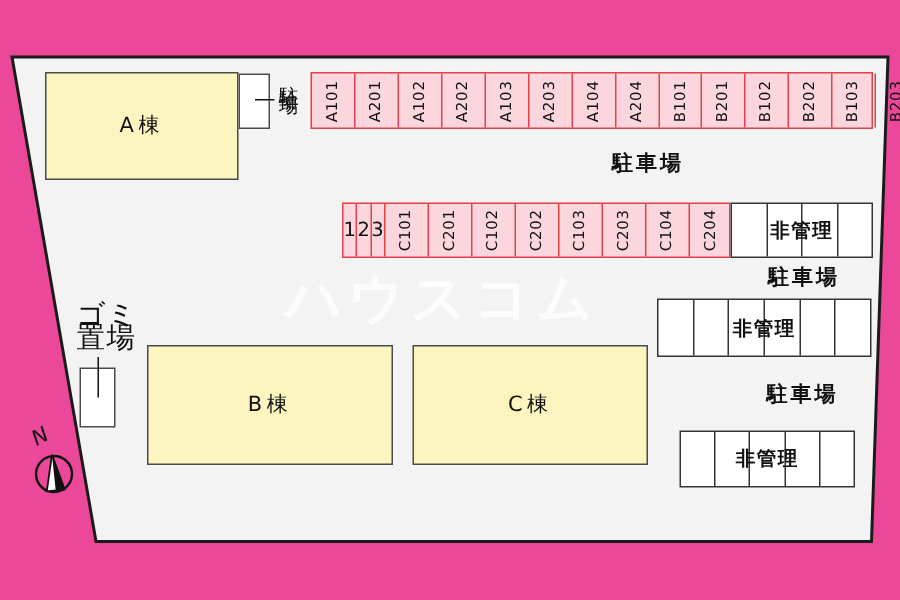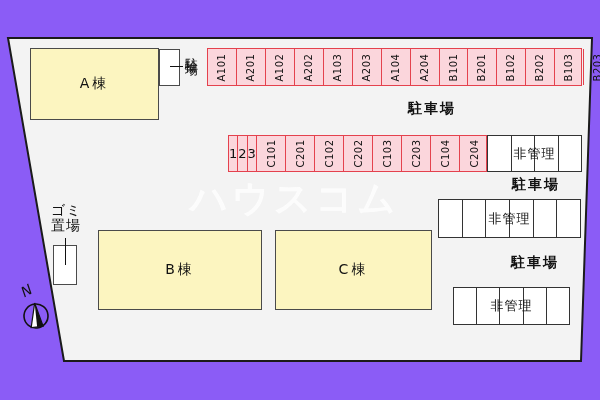--- a/index.html
+++ b/index.html
@@ -1,16 +1,16 @@
 <!DOCTYPE html>
 <html><head>
 <meta charset="utf-8">
 <style>
   html,body{margin:0;padding:0;background:#fff;}
-  #stage{position:relative;width:600px;height:400px;background:#8b5cf6;overflow:hidden;
+  #stage{position:relative;width:600px;height:400px;background:#ec4899;overflow:hidden;
          font-family:"DejaVu Sans",sans-serif;color:#111;}
   #boundary{position:absolute;left:0;top:0;z-index:0;}
   .watermark{position:absolute;left:190px;top:174px;z-index:1;font-size:37px;font-weight:bold;
              letter-spacing:4px;color:#ffffff;opacity:0.82;white-space:nowrap;}
   .bld{position:absolute;z-index:2;background:#fcf5c0;border:1.4px solid #4a4a4a;
        display:flex;align-items:center;justify-content:center;font-size:14px;letter-spacing:3px;}
   #bldA{left:30px;top:48px;width:127px;height:70px;}
   #bldB{left:98px;top:230px;width:162px;height:78px;}
   #bldC{left:275px;top:230px;width:155px;height:78px;}
   .row{position:absolute;z-index:2;display:flex;box-sizing:border-box;}
@@ -24,35 +24,35 @@
   .grp .cell:last-child{border-right:none;}
   #row2c{border-left:1.2px solid #e4414d;}
   .rot span{transform:rotate(-90deg);white-space:nowrap;font-size:10px;letter-spacing:0.5px;}
   .num span{font-size:13px;}
   #rowTop{left:207px;top:48px;width:375px;height:38px;}
   #row2{left:228px;top:135px;width:259px;height:37px;}
   #row2w{left:487px;top:135px;width:95px;height:37px;}
   #rowMidR{left:438px;top:199px;width:143px;height:39px;}
   #rowBotR{left:453px;top:287px;width:117px;height:38px;}
   .overlay-label{position:absolute;z-index:3;display:flex;align-items:center;justify-content:center;
-                 font-size:13px;font-weight:normal;letter-spacing:1px;pointer-events:none;white-space:nowrap;}
+                 font-size:13px;font-weight:bold;letter-spacing:1px;pointer-events:none;white-space:nowrap;}
   #unm1{left:487px;top:135px;width:95px;height:37px;}
   #unm2{left:438px;top:199px;width:143px;height:39px;}
   #unm3{left:453px;top:287px;width:117px;height:38px;}
   .lot{position:absolute;z-index:2;width:100px;text-align:right;font-size:14px;font-weight:bold;
        letter-spacing:2px;white-space:nowrap;}
   #lot1{left:356px;top:100px;}
   #lot2{left:460px;top:176px;}
   #lot3{left:459px;top:254px;}
   #bikeRect{position:absolute;z-index:2;left:159px;top:49px;width:21px;height:37px;
             background:#fff;border:1.4px solid #4a4a4a;box-sizing:border-box;}
   #bikeLabel{position:absolute;z-index:2;left:182px;top:47px;height:56px;
              writing-mode:vertical-rl;text-orientation:upright;font-size:13px;letter-spacing:3px;}
   #bikeLine{position:absolute;z-index:2;left:170px;top:66px;width:13px;height:1.3px;background:#111;}
-  #garbLabel{position:absolute;z-index:2;left:51px;top:203px;font-size:14px;line-height:15px;
+  #garbLabel{position:absolute;z-index:2;left:51px;top:203px;font-size:19px;line-height:15px;
              white-space:pre;letter-spacing:1px;font-family:Liberation Serif, serif;}
   #garbRect{position:absolute;z-index:2;left:53px;top:245px;width:24px;height:40px;
             background:#fff;border:1.4px solid #4a4a4a;box-sizing:border-box;}
   #garbLine{position:absolute;z-index:2;left:65px;top:238px;width:1.3px;height:27px;background:#111;}
   #compass{position:absolute;z-index:2;left:14px;top:280px;}
 </style>
 </head>
 <body>
 
 <div id="stage">

